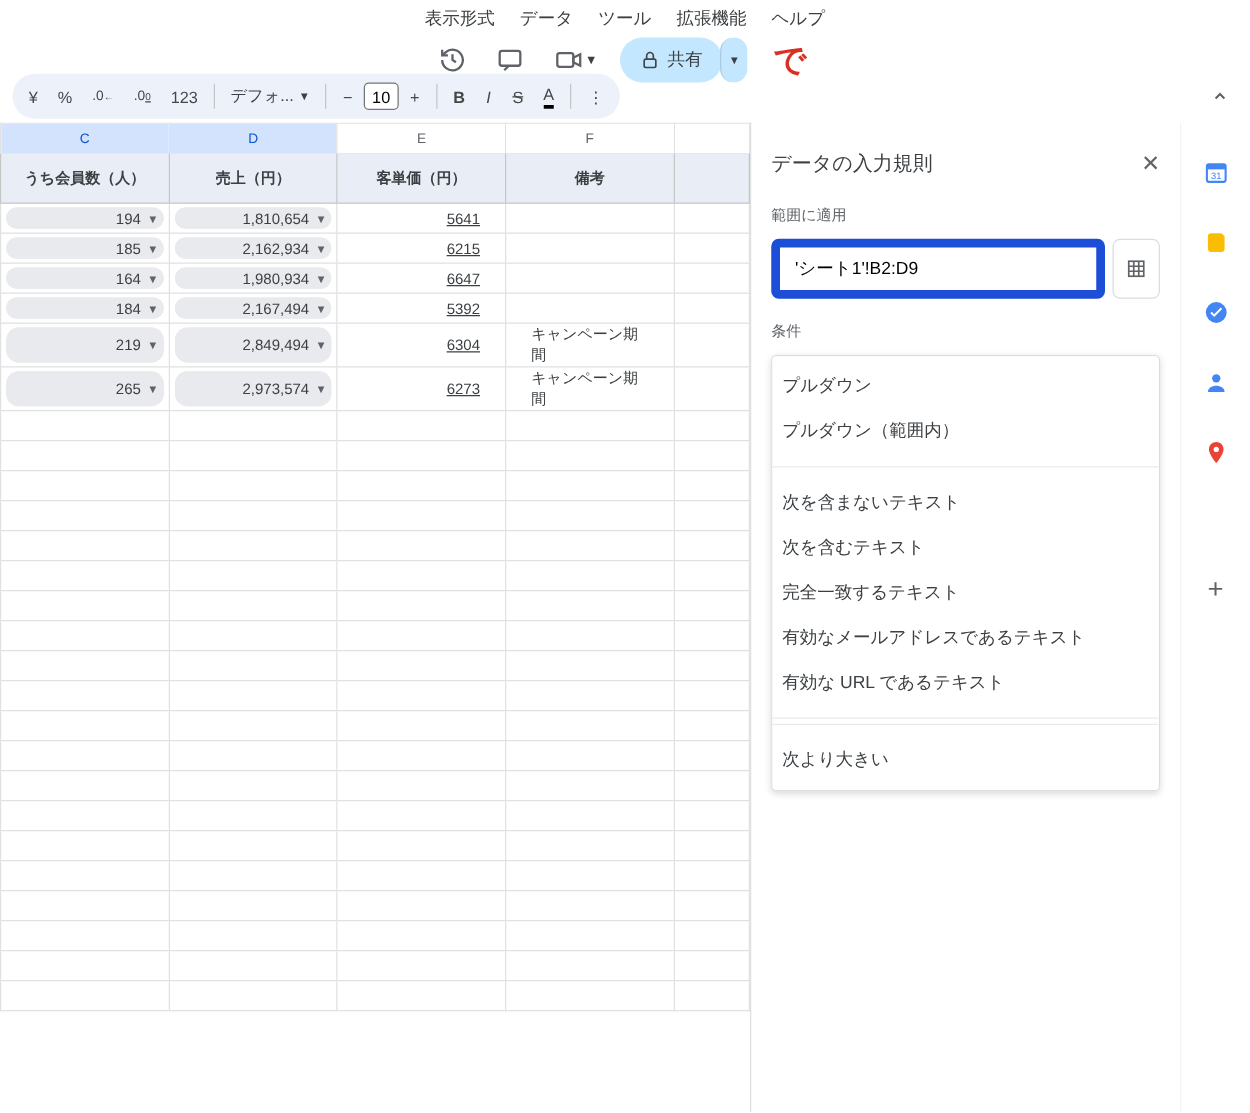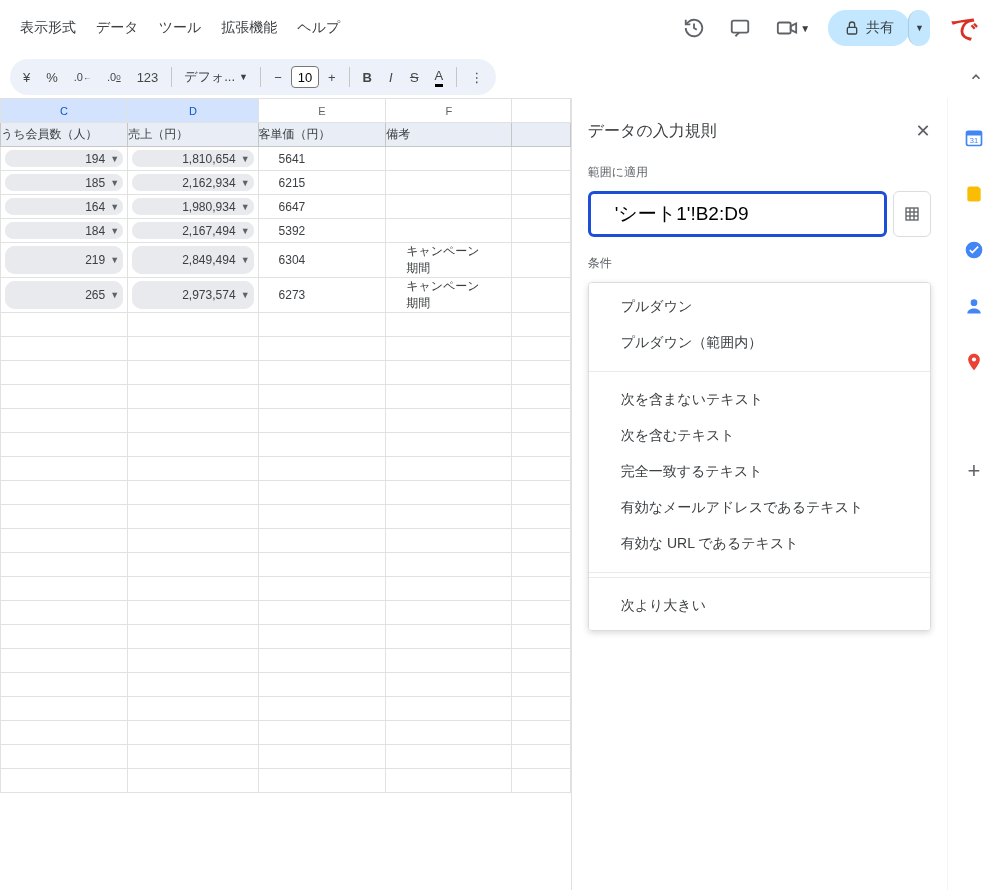--- a/index.html
+++ b/index.html
@@ -1,18 +1,18 @@
 <!DOCTYPE html>
 <html><head>
   <meta charset="utf-8">
   <style>
     * { box-sizing: border-box; margin: 0; padding: 0; }
     body { font-family: "Hiragino Sans", "Meiryo", Arial, sans-serif; font-size: 13px; color: #3c4043; background: #fff; width: 1000px; height: 890px; overflow: hidden; }
     
-    .topbar { display: flex; align-items: center; height: 56px; padding: 0 12px; }
+    .topbar { display: flex; align-items: center; height: 56px; padding: 0 12px; flex-direction: column; }
     .menus { display: flex; gap: 4px; flex: 1; }
     .menu-item { padding: 6px 8px; cursor: pointer; border-radius: 4px; font-size: 14px; }
     .top-right { display: flex; align-items: center; gap: 10px; }
     .icon-btn { width: 36px; height: 36px; display: flex; align-items: center; justify-content: center; border-radius: 50%; cursor: pointer; color: #5f6368; }
     .video-btn { display: flex; align-items: center; padding: 6px 8px; cursor: pointer; }
     .share-btn { display: flex; align-items: center; background: #c2e7ff; border-radius: 40px; padding: 9px 16px; cursor: pointer; font-size: 14px; gap: 6px; }
     .share-caret { margin-left: -2px; padding: 5px 6px; background: #c2e7ff; border-radius: 40px; border-left: 1px solid rgba(0,0,0,0.12); }
     .logo-de { color: #d93025; font-size: 26px; font-weight: bold; width: 48px; text-align: center; }
     
     .toolbar { display: flex; align-items: center; height: 42px; padding: 0 10px; gap: 2px; }
@@ -26,43 +26,43 @@
     
     .main { display: flex; height: calc(890px - 98px); }
     .sheet-area { width: 600px; overflow: hidden; }
     .side-panel { flex: 1; border-left: 1px solid #e0e0e0; background: #fff; padding: 0 16px; position: relative; }
     .right-rail { width: 56px; border-left: 1px solid #f1f3f4; display: flex; flex-direction: column; align-items: center; padding-top: 20px; gap: 26px; }
     
     .grid { border-collapse: collapse; width: 100%; }
     .col-head { height: 24px; background: #fff; position: relative; }
     .col-head th { font-weight: normal; font-size: 11px; color: #5f6368; border: 1px solid #e1e1e1; text-align: center; }
     .col-head th.sel { background: #d3e3fd; color: #0b57d0; }
-    .hdr-row td { background: #e9eef6; font-weight: normal; font-size: 12px; border: 1px solid #c4c7c5; height: 24px; }
+    .hdr-row td { background: #e9eef6; font-weight: bold; font-size: 12px; text-align: center; border: 1px solid #c4c7c5; height: 40px; }
     .data-row td { border: 1px solid #e1e1e1; height: 24px; font-size: 12px; padding: 0 20px; }
     .pill-cell { text-align: right; padding-right: 22px !important; position: relative; }
     .pill-cell::before { content: ""; position: absolute; left: 4px; right: 4px; top: 3px; bottom: 3px; background: #e8eaed; border-radius: 10px; z-index: -1; }
     .pill-cell { z-index: 0; }
     .pill-cell .pillbg { position: absolute; left: 4px; right: 4px; top: 3px; bottom: 3px; background: #e8eaed; border-radius: 10px; z-index: -1; }
     .dropdown-arrow { position: absolute; right: 8px; top: 50%; transform: translateY(-50%); font-size: 9px; color: #5f6368; }
-    .num-cell { text-align: left; }
+    .num-cell { text-align: right; text-decoration: underline; }
     .text-cell { text-align: left; }
     .empty-row td { border: 1px solid #e1e1e1; height: 24px; }
     .blue-handle { position: absolute; width: 7px; height: 7px; background: #1a73e8; border: 1px solid #fff; bottom: -4px; right: -4px; }
     
     .panel-header { display: flex; align-items: center; justify-content: space-between; padding: 22px 0 18px; }
     .panel-title { font-size: 16px; color: #3c4043; }
     .close-x { font-size: 18px; cursor: pointer; color: #5f6368; }
     .field-label { font-size: 12px; color: #5f6368; margin: 4px 0 10px; }
     .range-row { display: flex; gap: 6px; margin-bottom: 18px; }
-    .range-input { flex: 1; padding: 9px 24px; border: 3px solid #1d4ed8; border-radius: 6px; font-size: 19px; }
+    .range-input { flex: 1; padding: 9px 12px; border: 7px solid #1d4ed8; border-radius: 6px; font-size: 14px; }
     .grid-icon-box { width: 38px; display: flex; align-items: center; justify-content: center; border: 1px solid #dadce0; border-radius: 6px; cursor: pointer; }
     
     .dropdown-menu { border: 1px solid #dadce0; border-radius: 4px; box-shadow: 0 2px 6px rgba(0,0,0,0.15); background: #fff; margin-top: 4px; max-height: 640px; overflow-y: auto; position: relative; }
     .menu-section { padding: 6px 0; }
-    .menu-opt { padding: 9px 32px; font-size: 14px; cursor: pointer; }
+    .menu-opt { padding: 9px 8px; font-size: 14px; cursor: pointer; }
     .menu-divider { height: 1px; background: #e8eaed; margin: 4px 0; }
     .highlight-box { position: absolute; border: 4px solid #e53935; border-radius: 10px; pointer-events: none; }
     
     .rail-icon { width: 20px; height: 20px; cursor: pointer; margin-top: 10px; }
     .rail-plus { font-size: 22px; color: #5f6368; cursor: pointer; margin-top: 60px; }
     
     colgroup col.c-c { width: 134px; }
     colgroup col.c-d { width: 134px; }
     colgroup col.c-e { width: 134px; }
     colgroup col.c-f { width: 134px; }

